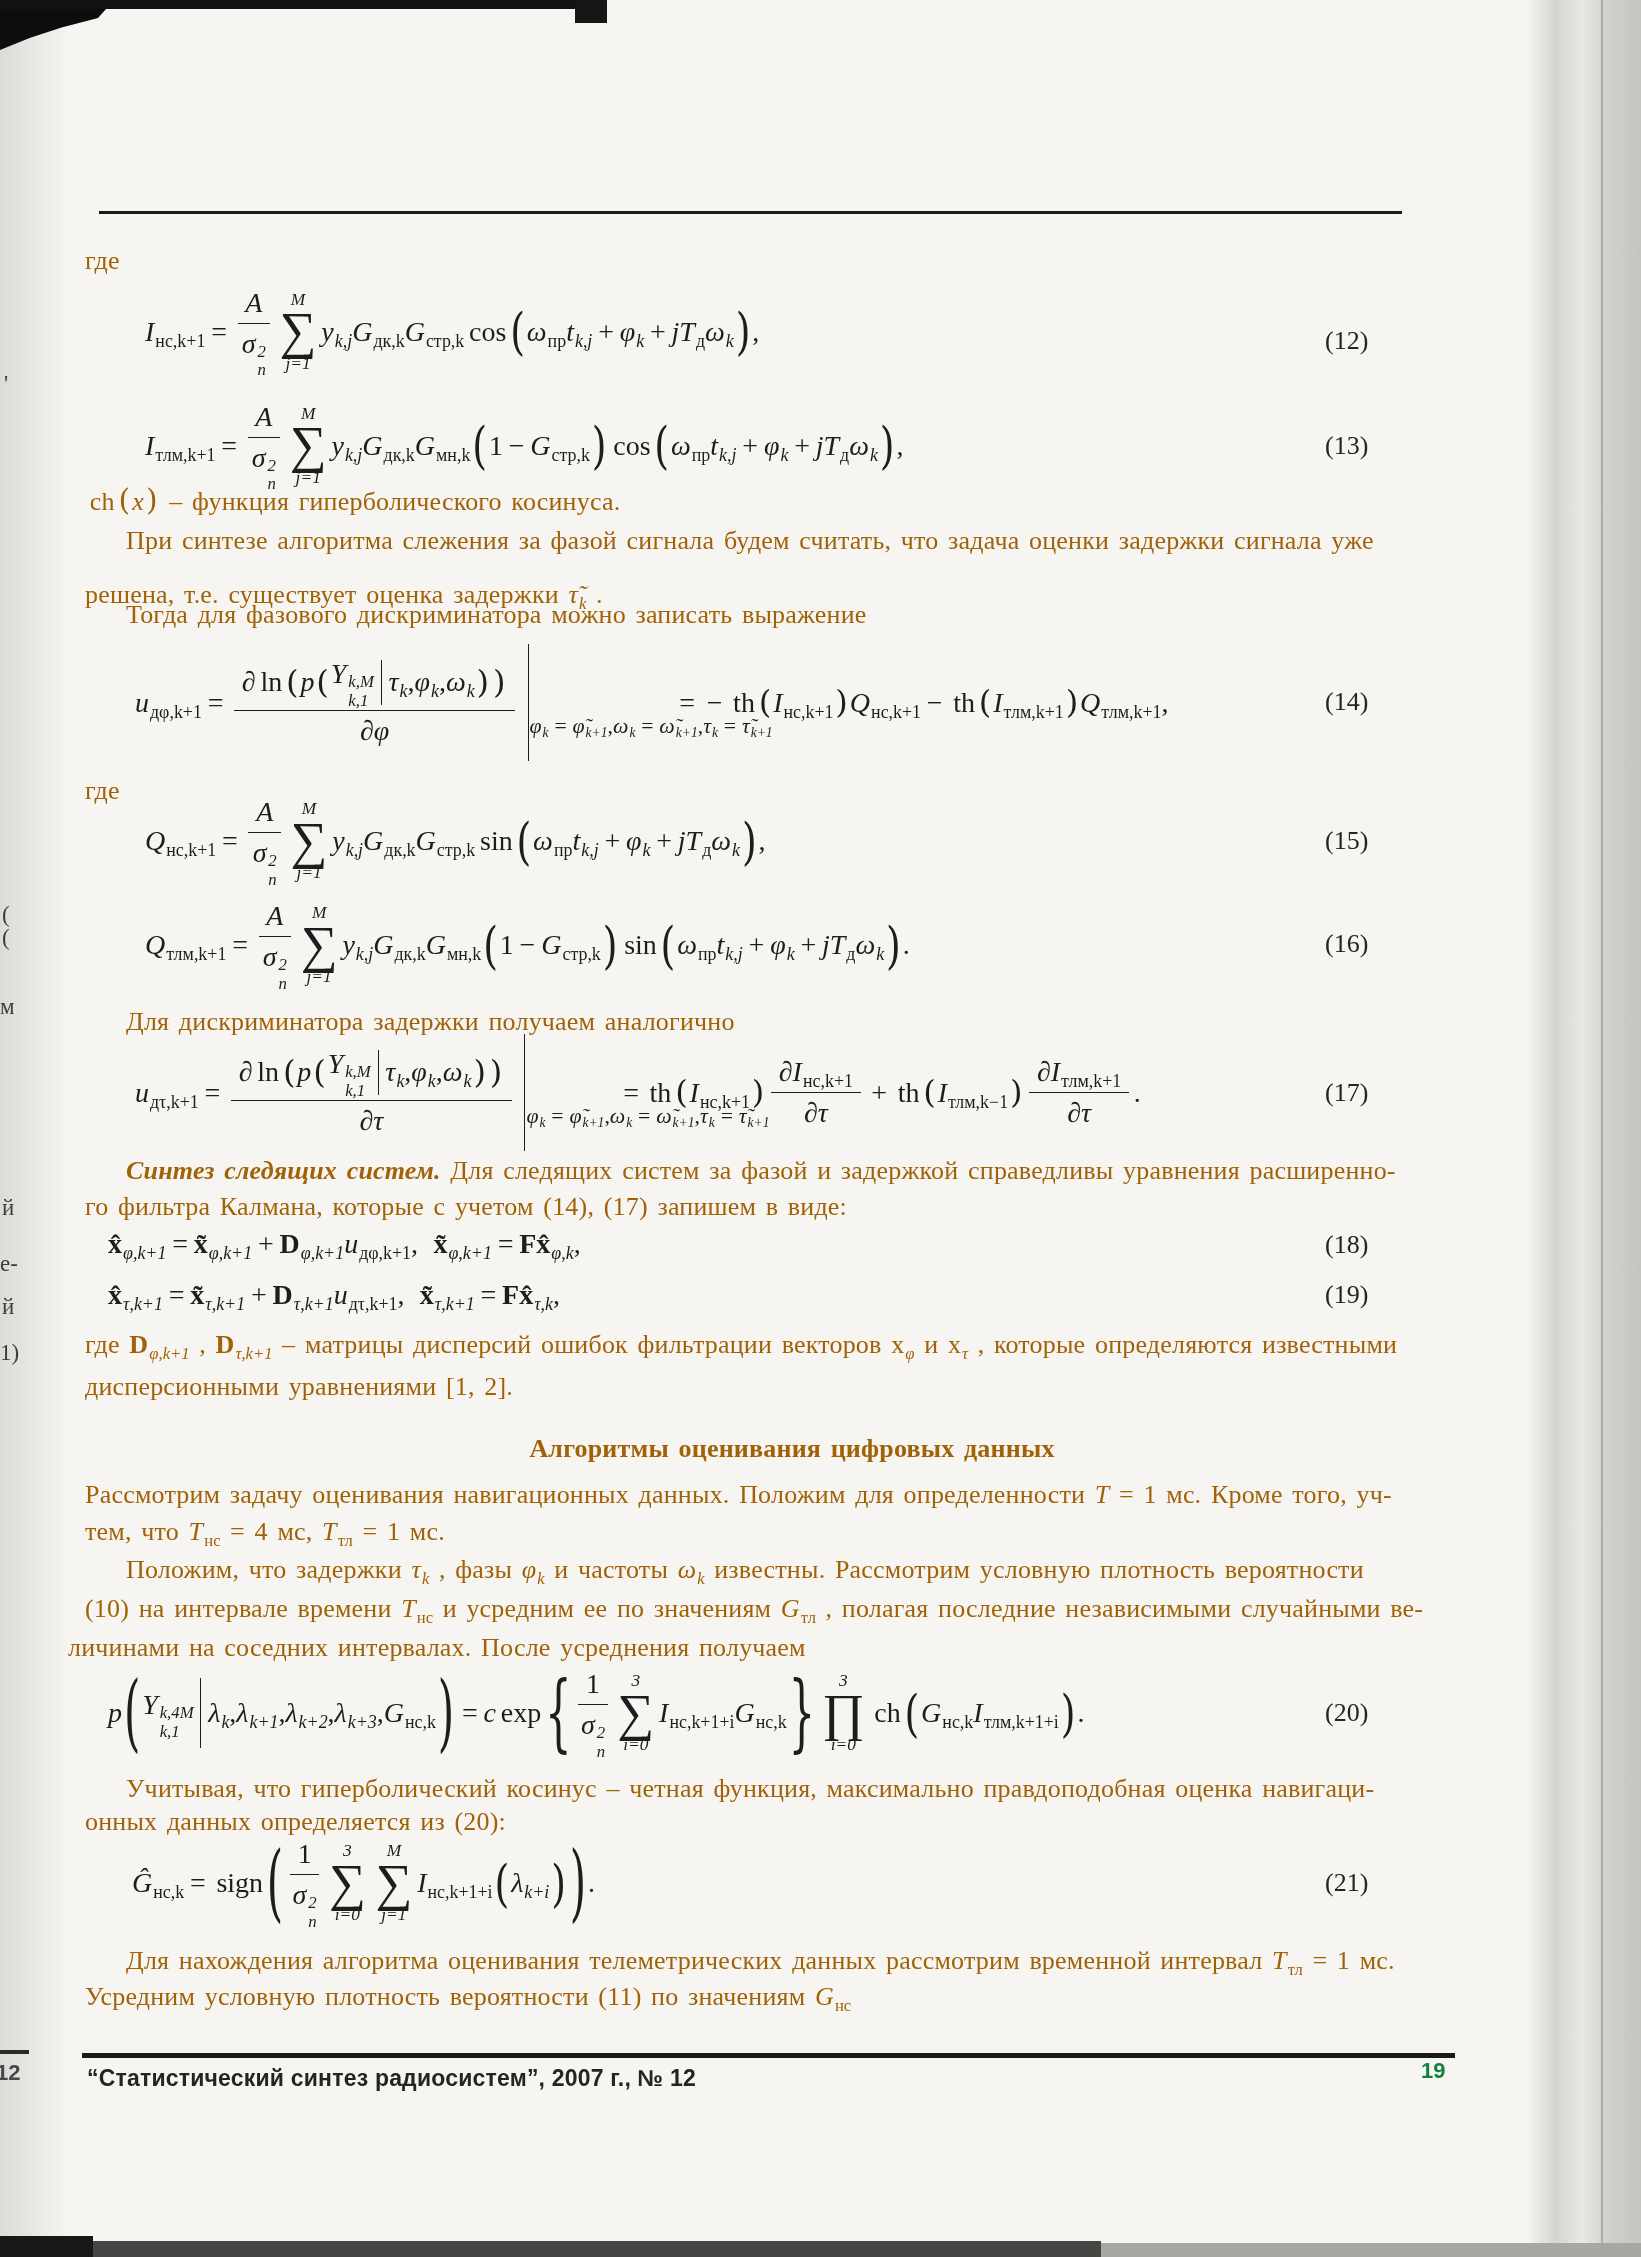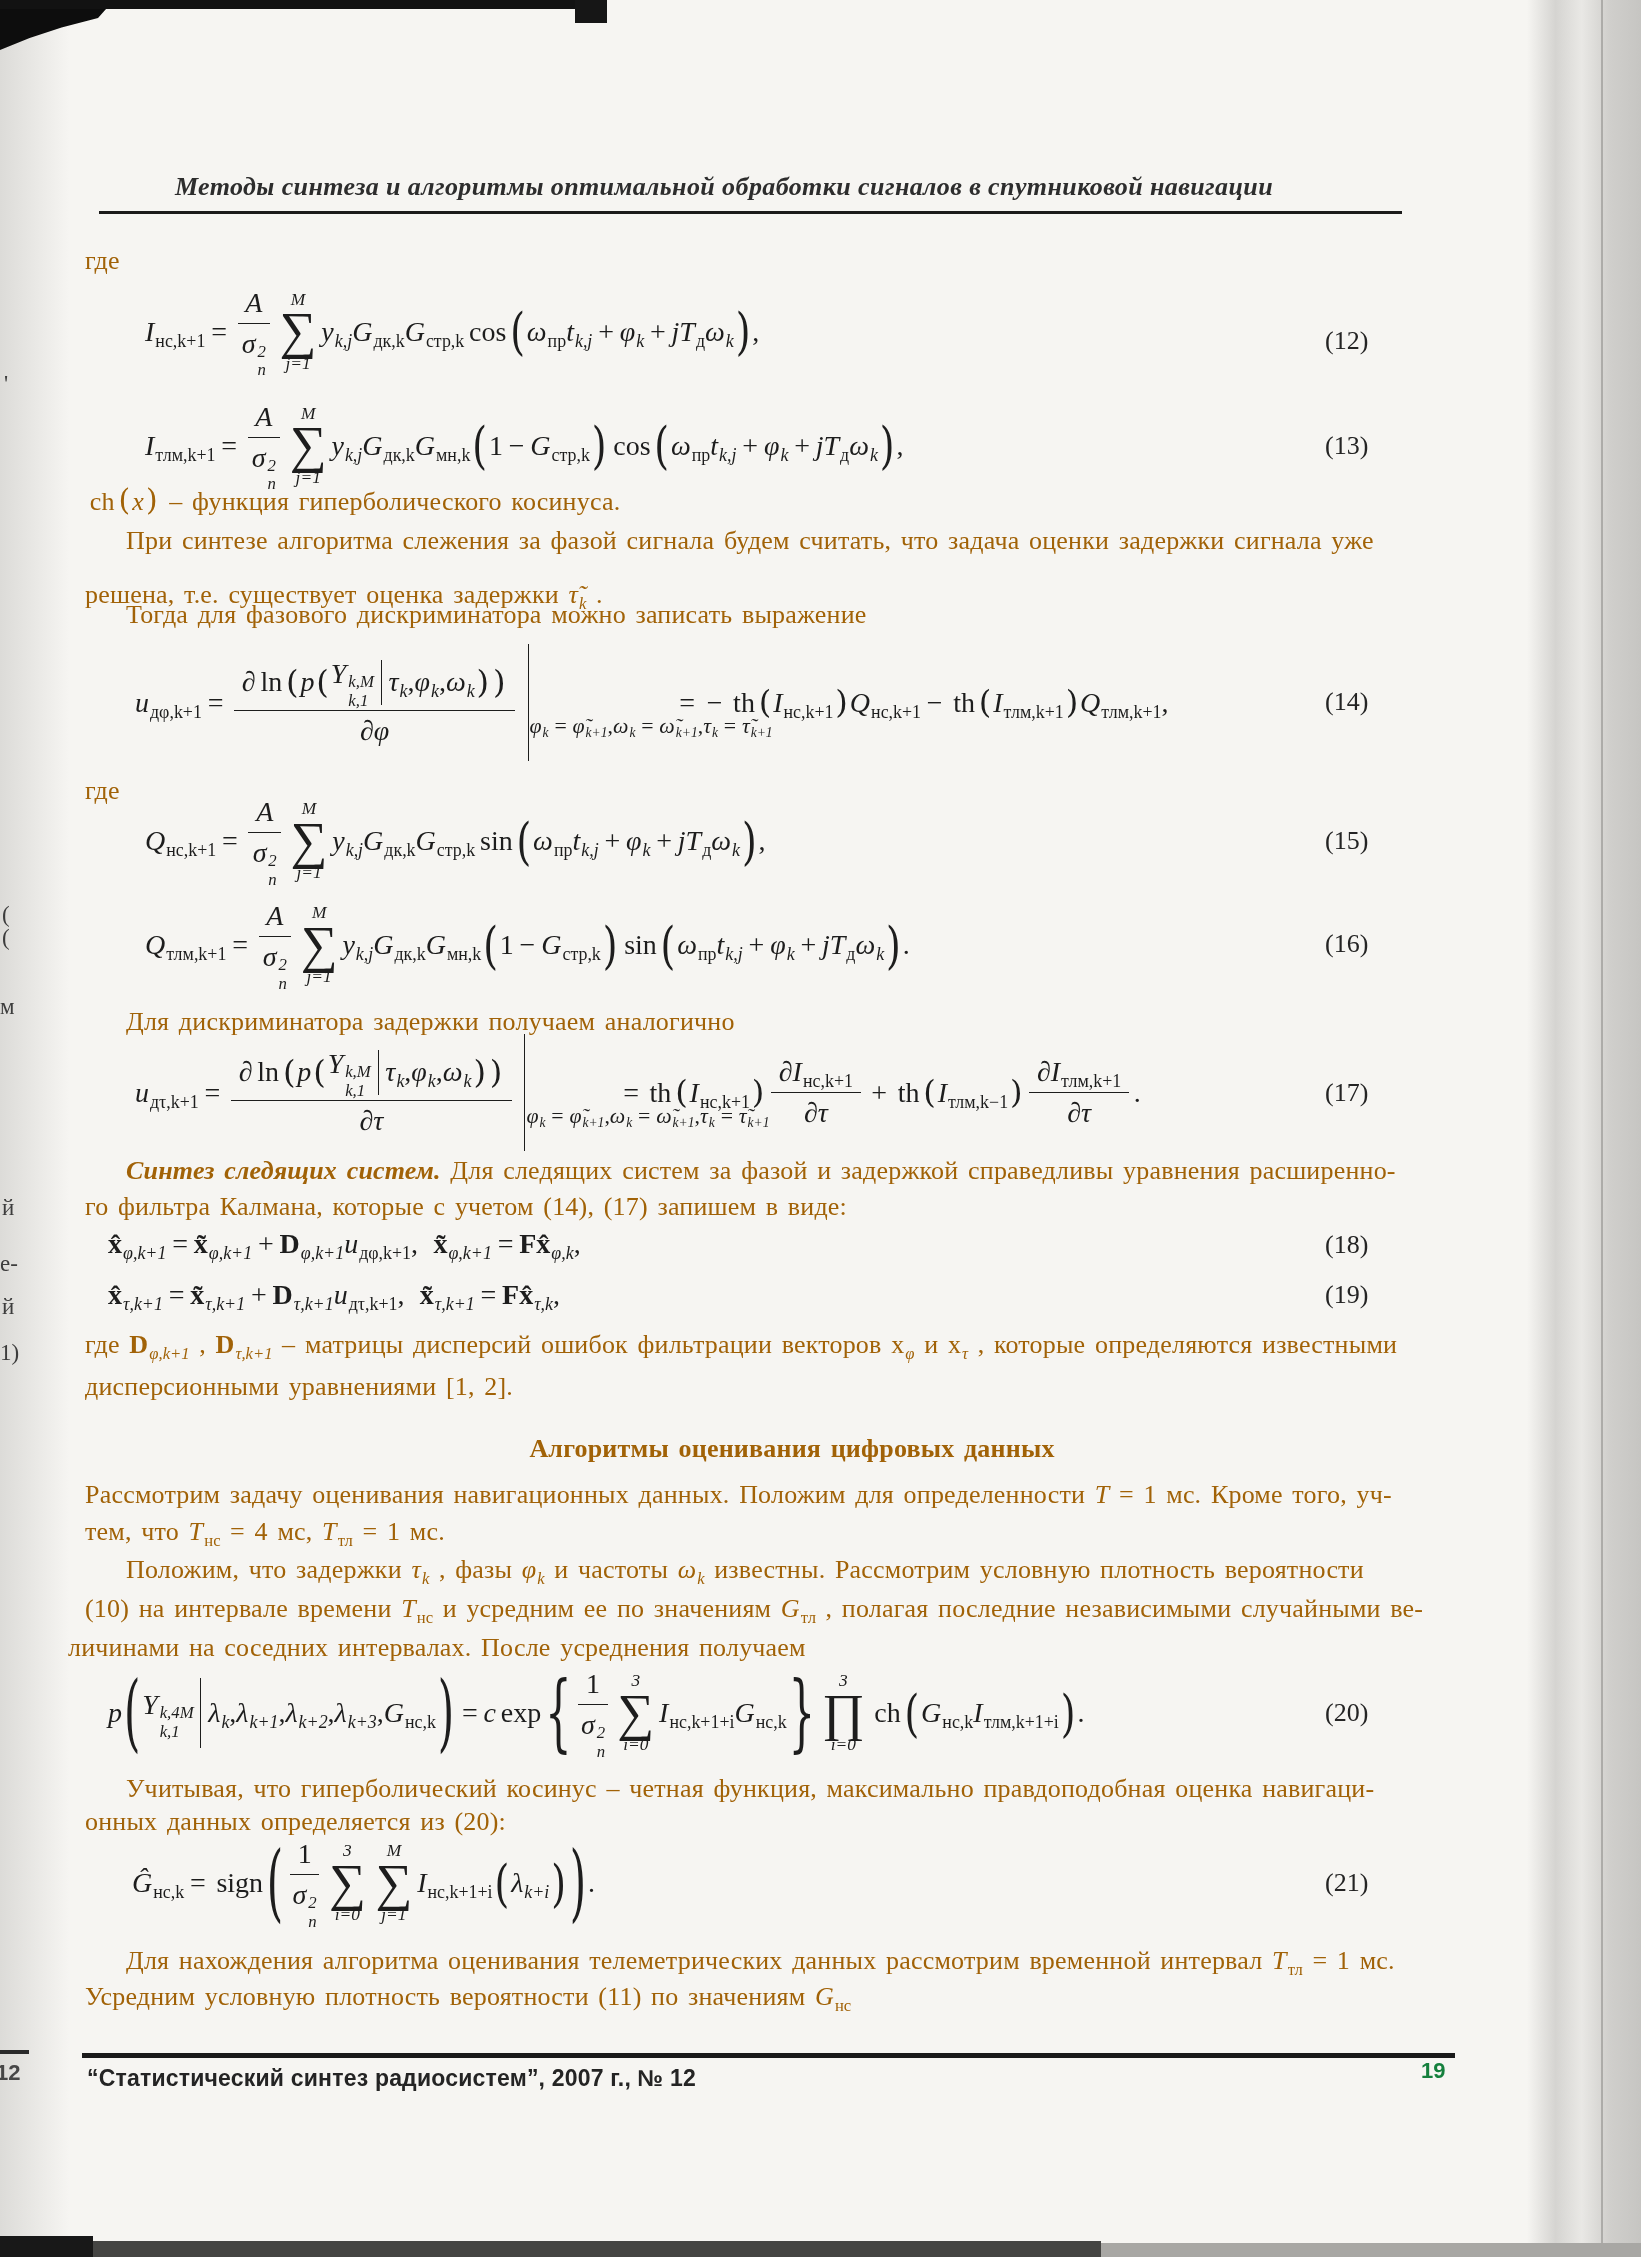--- a/index.html
+++ b/index.html
@@ -84,21 +84,20 @@
   <div class="right-band"></div>
   <div class="right-line"></div>
   <div class="blob-tl"></div>
   <div class="topbar"></div>
   <div class="topnub"></div>
   <div class="bottom-bar"></div>
   <div class="bottom-bar2"></div>
   <div class="bottom-corner"></div>
   <div class="left-rule-frag"></div>
 
-  <div class="header-title">Методы синтеза и алгоритмы оптимальной обработки сигналов в спутниковой навигации</div>
   <div class="header-rule"></div>
 
   <main id="content">
       <div class="line" style="top: 245px; left: 85px;"><span class="txt">где</span></div>
       <div class="eq" style="top: 267px; left: 145px; height: 129px;">
         <span class="fx">
           <span class="vwrap"><span class="vr">I</span><span class="sb">нс,k+1</span></span>
           <span class="op">=</span>
           <span class="frac">
             <span class="fr-num">

